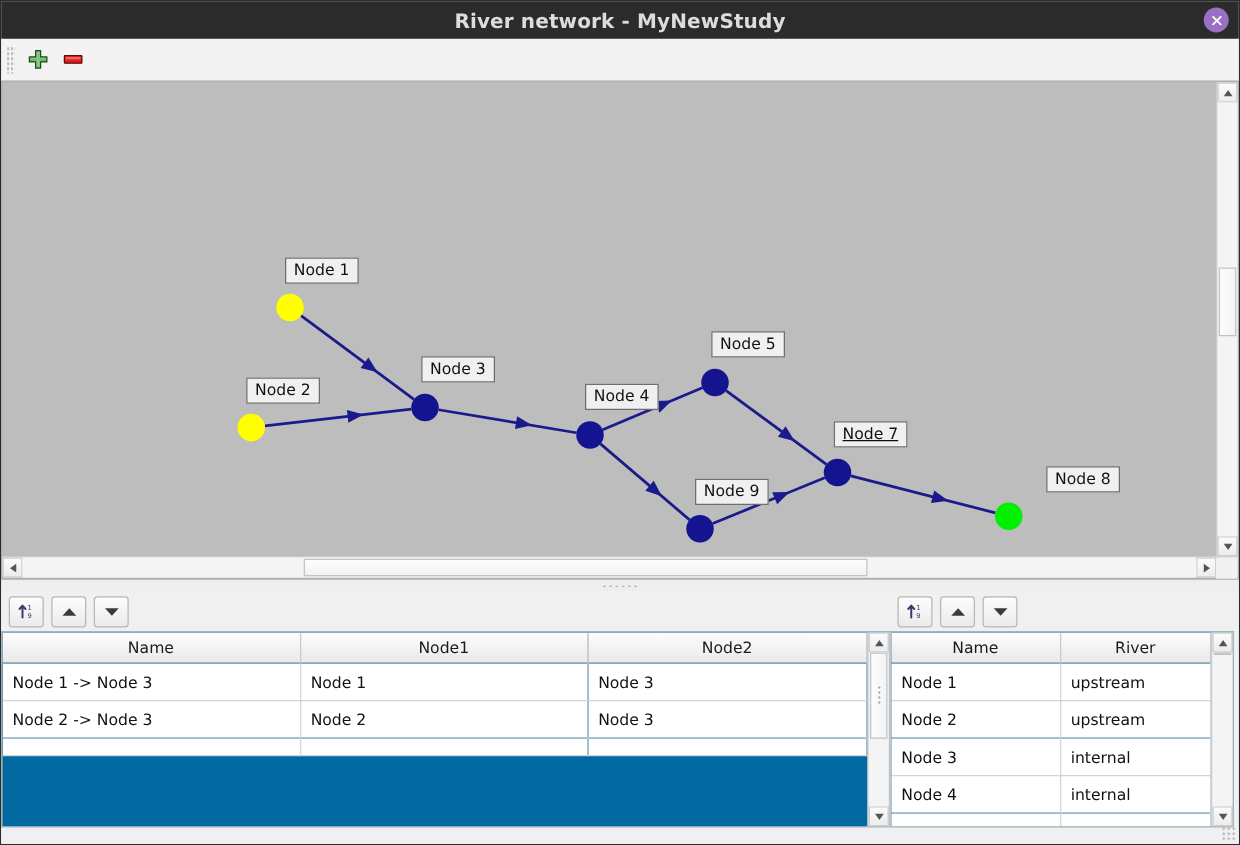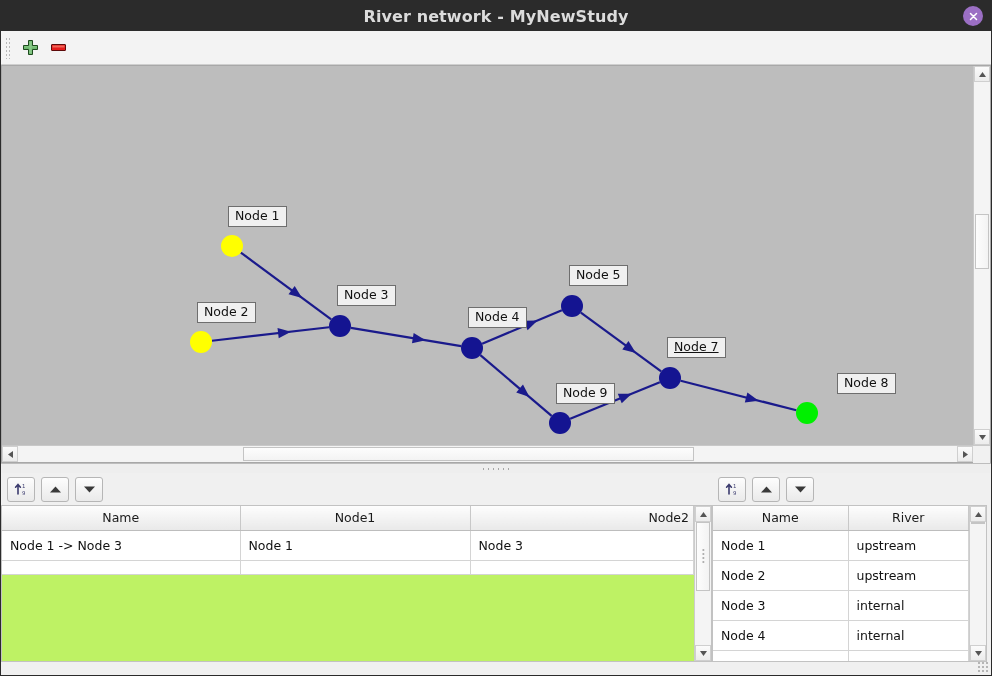--- a/index.html
+++ b/index.html
@@ -173,21 +173,21 @@
     border-radius: 3px;
     display: flex; align-items: center; justify-content: center;
     cursor: pointer;
   }
 
   .table-area {
     flex: 1 1 auto;
     display: flex; flex-direction: row;
     min-height: 0;
     border: 1px solid #c2c2c2;
-    background: #bef264;
+    background: #0369a1;
     margin: 0 0 0 0;
   }
   .table-scrollwrap { flex: 1 1 auto; overflow: hidden; min-width: 0; }
   table.grid {
     width: 100%;
     border-collapse: collapse;
     table-layout: fixed;
     font-size: 12.5px;
   }
   table.grid th {
@@ -365,27 +365,32 @@
             </svg>
         </div>
       </div>
       <div class="table-area">
         <div class="table-scrollwrap">
           <table class="grid">
             <thead>
                 <tr id="branches-head">
                   <th style="width: 238px;">Name</th>
                   <th style="width: 230px;">Node1</th>
-                  <th style="width: auto; text-align: right;">Node2</th>
+                  <th style="width: auto;">Node2</th>
                 </tr>
               </thead>
             <tbody id="branches-body">
                 <tr>
                   <td>Node 1 -&gt; Node 3</td>
                   <td>Node 1</td>
+                  <td>Node 3</td>
+                </tr>
+                <tr>
+                  <td>Node 2 -&gt; Node 3</td>
+                  <td>Node 2</td>
                   <td>Node 3</td>
                 </tr>
                 <tr>
                   <td style="height: 14px;"></td>
                   <td style="height: 14px;"></td>
                   <td style="height: 14px;"></td>
                 </tr>
               </tbody>
           </table>
         </div>

